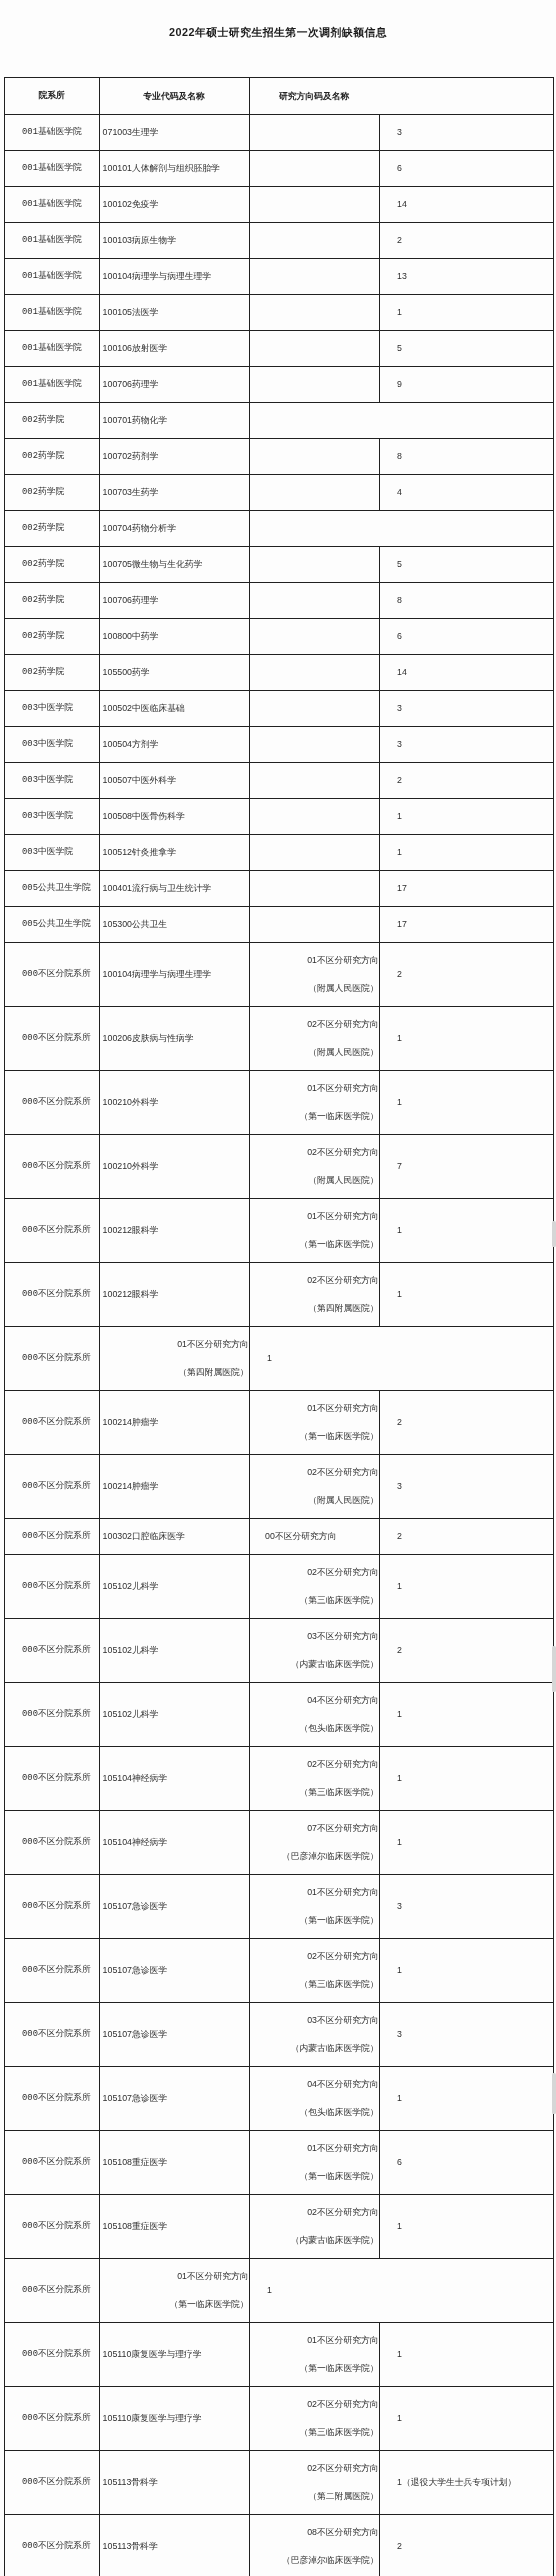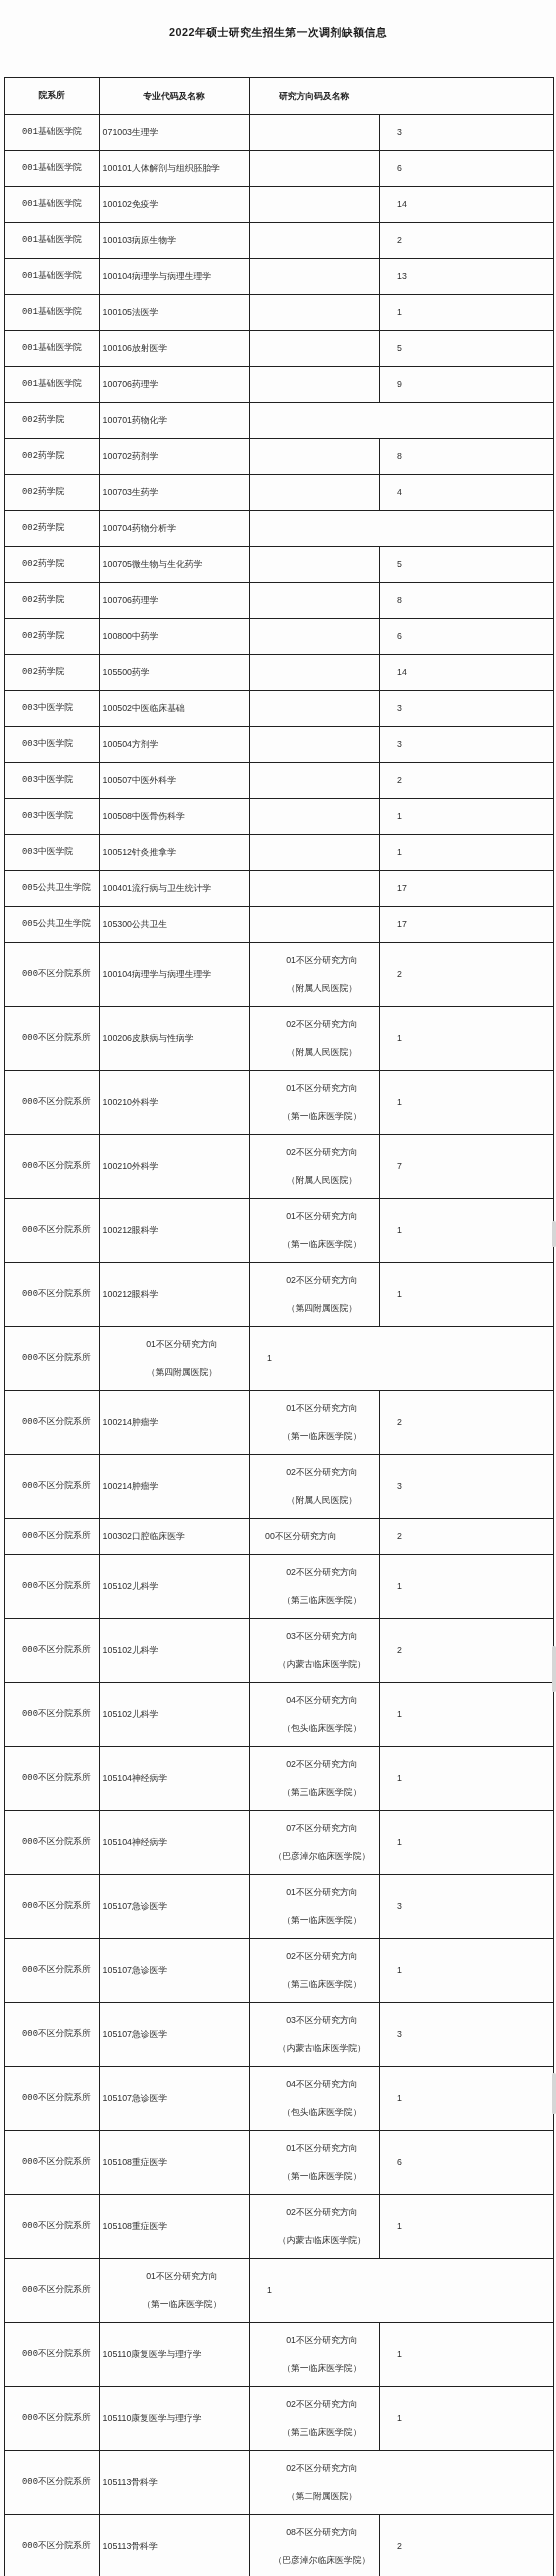--- a/index.html
+++ b/index.html
@@ -52,21 +52,21 @@
   }
   .cell + .cell{border-left:1px solid #202020;}
   .c1{padding-left:17.5px;font-family:Liberation Mono, monospace;}
   .c2{padding-left:3px;}
   .c3{padding-left:15.5px;}
   .c4{padding-left:17.5px;padding-right:3.1px;}
   .header .cell{font-weight:bold;color:#222;}
   .header .c1,.header .c2,.header .c3{justify-content:center;padding-left:0;}
   .c3.two{
     flex-direction:column;
-    align-items:center;
+    align-items:flex-end;
     justify-content:space-around;
     padding-top:3.1px;
     padding-bottom:3.1px;
   }
   .nub{
     position:absolute;
     right:0.5px;
     width:3.6px;
     background:#d6d6d6;
     border-radius:1.5px;
@@ -438,20 +438,21 @@
         </div>
         <div class="cell c4">1</div>
       </div>
       <div class="trow tall">
         <div class="cell c1">000不区分院系所</div>
         <div class="cell c2">105113骨科学</div>
         <div class="cell c3 two">
           <span>02不区分研究方向</span>
           <span>（第二附属医院）</span>
         </div>
+        <div class="cell c4">1（退役大学生士兵专项计划）</div>
       </div>
       <div class="trow tall">
         <div class="cell c1">000不区分院系所</div>
         <div class="cell c2">105113骨科学</div>
         <div class="cell c3 two">
           <span>08不区分研究方向</span>
           <span>（巴彦淖尔临床医学院）</span>
         </div>
         <div class="cell c4">2</div>
       </div>

